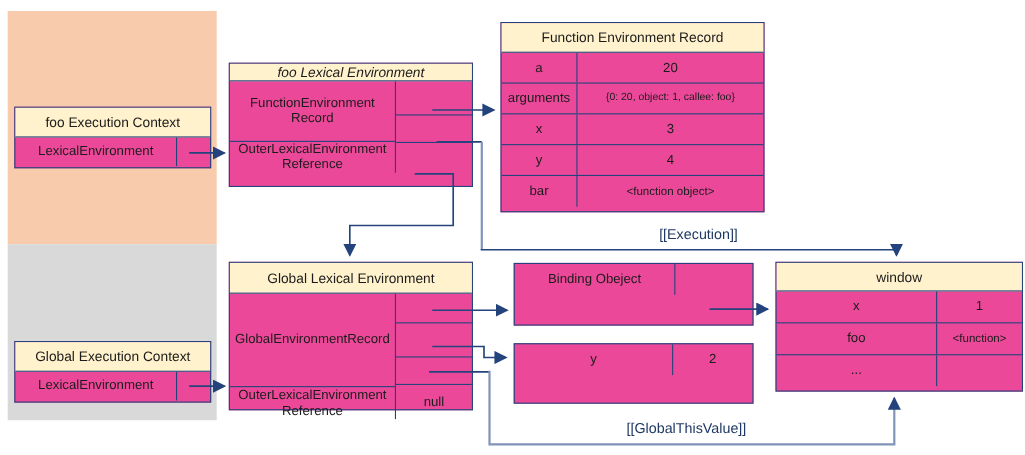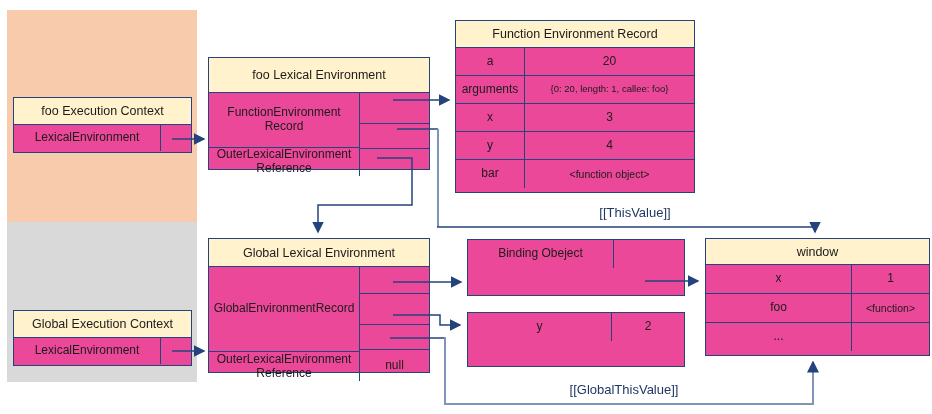--- a/index.html
+++ b/index.html
@@ -32,21 +32,21 @@
 
   <div class="box" style="left:13px;top:97px;width:179px;height:56px;">
     <div class="hdr" style="height:27px;">foo Execution Context</div>
     <div class="row" style="height:26px;">
       <div class="cell br" style="width:147px;">LexicalEnvironment</div>
       <div class="cell" style="flex:1;"></div>
     </div>
   </div>
 
   <div class="box" style="left:208px;top:57px;width:222px;height:113px;">
-    <div class="hdr" style="height:35px;">foo Lexical Environment</div>
+    <div class="hdr" style="height:16px;font-style:italic;">foo Lexical Environment</div>
     <div class="row" style="height:83px;">
       <div class="col br" style="width:151px;">
         <div class="cell bb" style="height:57px;">FunctionEnvironment Record</div>
         <div class="cell" style="flex:1;">OuterLexicalEnvironment Reference</div>
       </div>
       <div class="col" style="flex:1;">
         <div class="cell bb" style="height:31px;"></div>
         <div class="cell bb" style="height:25px;"></div>
         <div class="cell" style="flex:1;"></div>
       </div>
@@ -54,21 +54,21 @@
   </div>
 
   <div class="box" style="left:455px;top:20px;width:240px;height:173px;">
     <div class="hdr" style="height:27px;">Function Environment Record</div>
     <div class="row bb" style="height:28px;">
       <div class="cell br" style="width:69px;">a</div>
       <div class="cell" style="flex:1;">20</div>
     </div>
     <div class="row bb" style="height:28px;">
       <div class="cell br" style="width:69px;">arguments</div>
-      <div class="cell small" style="flex:1;">{0: 20, length: 1, callee: foo}</div>
+      <div class="cell small" style="flex:1;">{0: 20, object: 1, callee: foo}</div>
     </div>
     <div class="row bb" style="height:28px;">
       <div class="cell br" style="width:69px;">x</div>
       <div class="cell" style="flex:1;">3</div>
     </div>
     <div class="row bb" style="height:28px;">
       <div class="cell br" style="width:69px;">y</div>
       <div class="cell" style="flex:1;">4</div>
     </div>
     <div class="row" style="height:28px;">
@@ -124,21 +124,21 @@
     <div class="row bb" style="height:29px;">
       <div class="cell br" style="width:146px;">foo</div>
       <div class="cell mid" style="flex:1;">&lt;function&gt;</div>
     </div>
     <div class="row" style="height:28px;">
       <div class="cell br" style="width:146px;">...</div>
       <div class="cell" style="flex:1;"></div>
     </div>
   </div>
 
-  <div class="navy-label" style="left:575px;top:205px;width:120px;">[[ThisValue]]</div>
+  <div class="navy-label" style="left:575px;top:205px;width:120px;">[[Execution]]</div>
   <div class="navy-label" style="left:544px;top:382px;width:160px;">[[GlobalThisValue]]</div>
 
   <svg class="wires" viewBox="0 0 932 414" xmlns="http://www.w3.org/2000/svg">
     <defs>
       <marker id="arw" viewBox="0 0 8 8" refX="7" refY="4" markerWidth="8" markerHeight="8" orient="auto">
         <path d="M0,0 L8,4 L0,8 z" fill="#24437C"></path>
       </marker>
     </defs>
 
     <path d="M172,139 H204" stroke="#24437C" stroke-width="1.5" fill="none" marker-end="url(#arw)"></path>

